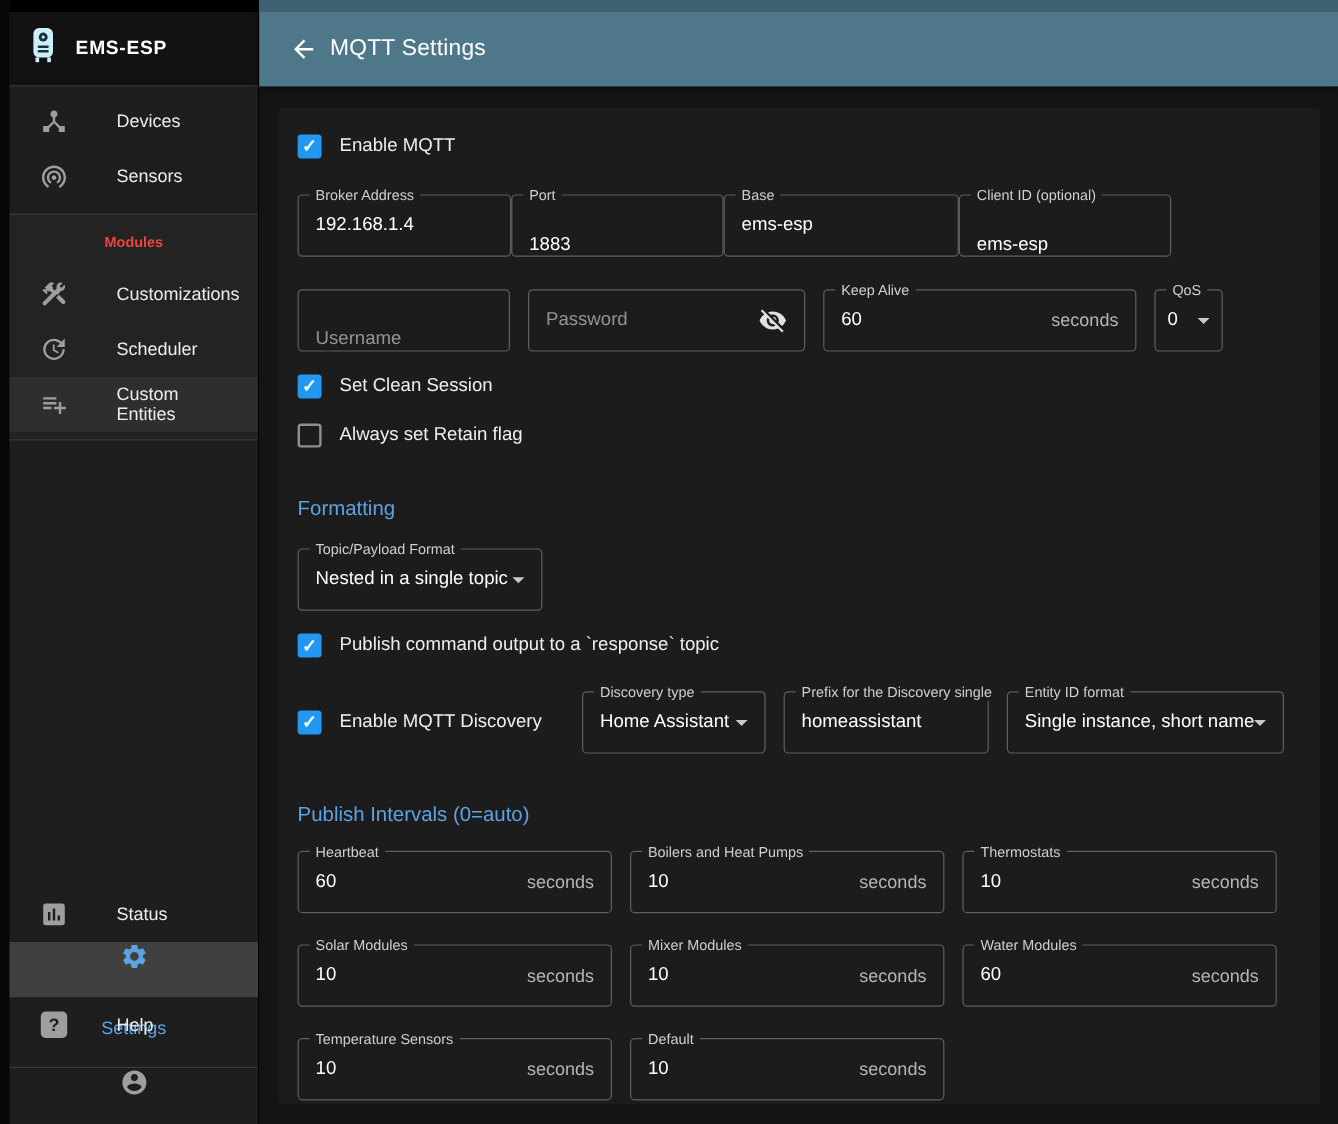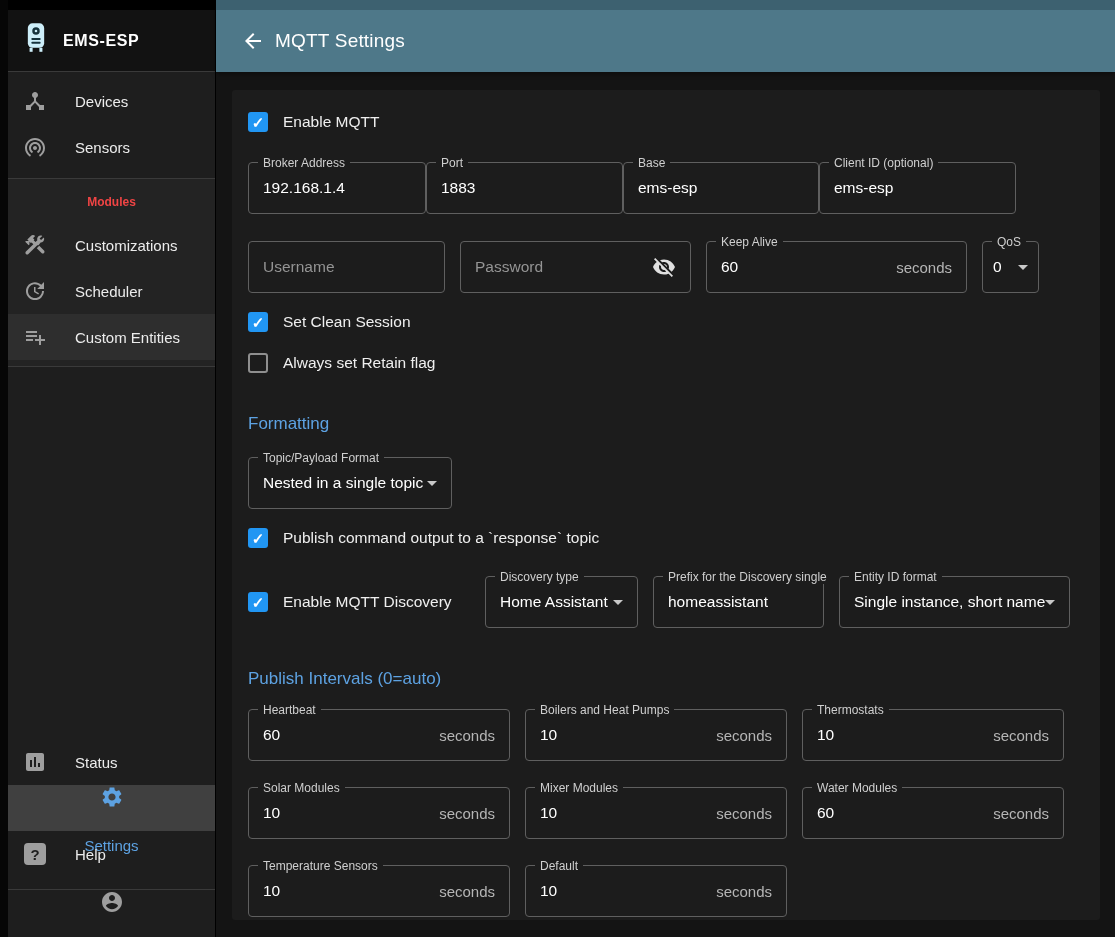--- a/index.html
+++ b/index.html
@@ -8,21 +8,21 @@
 
   
   .left-edge { width:8px; background:#060606; flex:none; }
 
   
   .sidebar { width:208px; flex:none; background:#1e1e1e; display:flex; flex-direction:column; border-right:1px solid #000; }
   .logo-row { height:72px; border-top:10px solid #000; background:#121212; border-bottom:1px solid #3a3a3a;
               display:flex; align-items:center; gap:13px; padding:0 14px; flex:none; }
   .logo-title { color:#fff; font-size:16px; font-weight:bold; letter-spacing:.6px; }
   .nav-top { padding:6px 0 8px; }
-  .nav-item { height:46px; display:flex; align-items:center; gap:28px; padding:0 15px; cursor:pointer; }
+  .nav-item { height:46px; display:flex; align-items:center; gap:40px; padding:0 25px; cursor:pointer; }
   .nav-item .ico { width:24px; height:24px; color:#9e9e9e; flex:none; display:flex; align-items:center; justify-content:center; }
   .nav-item .ico svg { width:24px; height:24px; fill:currentColor; }
   .nav-item .lbl { color:#ececec; font-size:15px; }
   .modules-sec { background:#232323; border-top:1px solid #3a3a3a; border-bottom:1px solid #3a3a3a; padding-bottom:6px; }
   .modules-header { color:#ef4444; font-size:12px; font-weight:bold; padding:16px 16px 13px;text-align:center; }
   .nav-item.hovered { background:#2e2e2e; }
   .nav-item.selected { background:#404040;flex-direction:column; }
   .nav-item.selected .lbl, .nav-item.selected .ico { color:#5da2e2; }
   .bottom-nav { margin-top:auto; padding-bottom:12px; }
   .user-row { height:48px; border-top:1px solid #3a3a3a; display:flex; align-items:center; gap:28px; padding:0 25px; cursor:pointer;flex-direction:column; }
@@ -72,21 +72,21 @@
   .row-clean { margin-bottom:21px; }
   .row-retain { margin-bottom:24px; }
   .h2 { color:#5da2e2; font-size:17px; font-weight:500; line-height:26px; margin-bottom:20px;margin-top:38px; }
   .row-topic { margin-bottom:19px; }
   .row-response { margin-bottom:28px; }
   .row-discovery { gap:15px; align-items:center; margin-bottom:27px; }
   .discovery-cb { width:222px; flex:none; }
   .h2b { margin-bottom:17px; }
   .grid { display:grid; grid-template-columns:repeat(3, 262px); column-gap:15px; row-gap:26px; }
 
-  .w178{width:178px;} .w197{width:197px;} .w196{width:196px;} .w231{width:231px;}
+  .w178{width:178px;} .w197{width:177px;align-items:flex-end;} .w196{width:196px;} .w231{width:231px;}
   .w261{width:261px;} .w57{width:57px; padding:0 10px;} .w204{width:204px;}
   .w153{width:153px;} .w171{width:171px;}
 </style>
 </head>
 <body>
 
 <div class="app">
   <div class="left-edge"></div>
 
   <aside class="sidebar">

